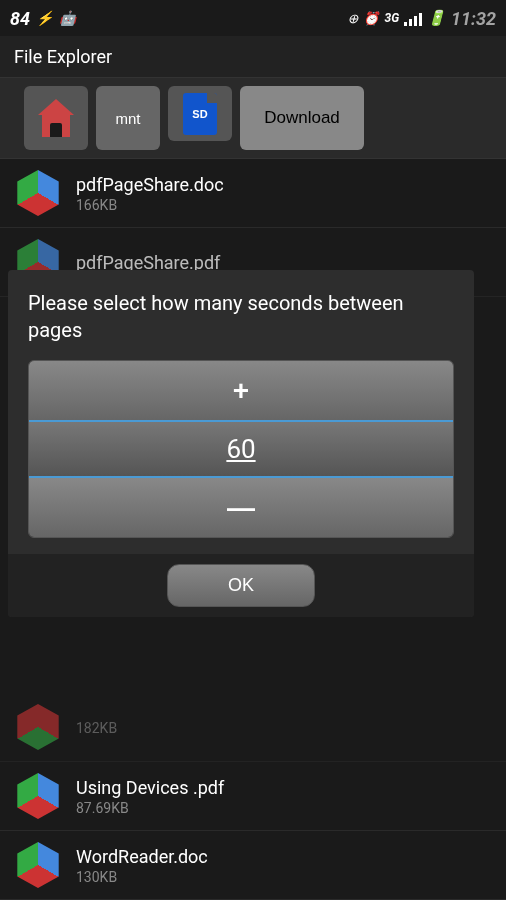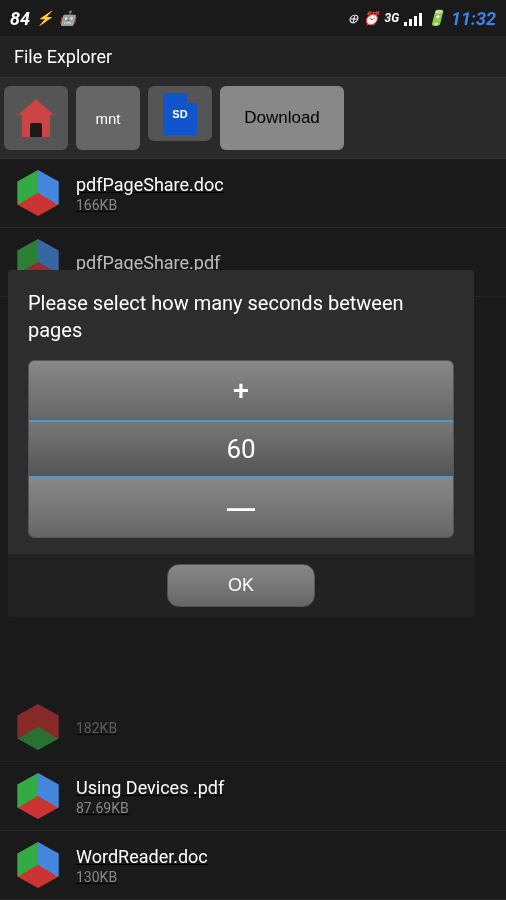--- a/index.html
+++ b/index.html
@@ -45,42 +45,42 @@
     .status-right {
       display: flex;
       align-items: center;
       gap: 5px;
       color: white;
     }
 
     .status-time {
       font-size: 18px;
       font-weight: bold;
-      color: #3b82f6;
+      color: #a3a3a3;
     }
 
     
     .app-title-bar {
       background: #222;
       padding: 10px 14px;
       border-bottom: 1px solid #333;
     }
 
     .app-title {
       color: white;
       font-size: 18px;
       font-weight: 400;
     }
 
     
     .folder-nav {
       display: flex;
       flex-direction: row;
       background: #2a2a2a;
-      padding: 8px 4px;
+      padding: 8px 24px;
       gap: 8px;
       border-bottom: 1px solid #333;
     }
 
     .folder-btn {
       background: #555;
       border-radius: 6px;
       display: flex;
       align-items: center;
       justify-content: center;
@@ -184,21 +184,20 @@
     .file-item {
       display: flex;
       align-items: center;
       padding: 10px 14px;
       border-bottom: 1px solid #2a2a2a;
       gap: 14px;
     }
 
     .file-info {
       flex: 1;
-      text-decoration: underline;
     }
 
     .file-name {
       color: white;
       font-size: 18px;
     }
 
     .file-size {
       color: #888;
       font-size: 14px;
@@ -255,20 +254,21 @@
     }
 
     .stepper-value {
       background: linear-gradient(to bottom, #777, #555);
       color: white;
       font-size: 26px;
       text-align: center;
       padding: 12px 0;
       border-top: 1px solid #4a9ad4;
       border-bottom: 1px solid #4a9ad4;
+      text-decoration: underline;
     }
 
     .dialog-footer {
       background: #222;
       padding: 10px 20px;
       display: flex;
       justify-content: center;
     }
 
     .ok-btn {

